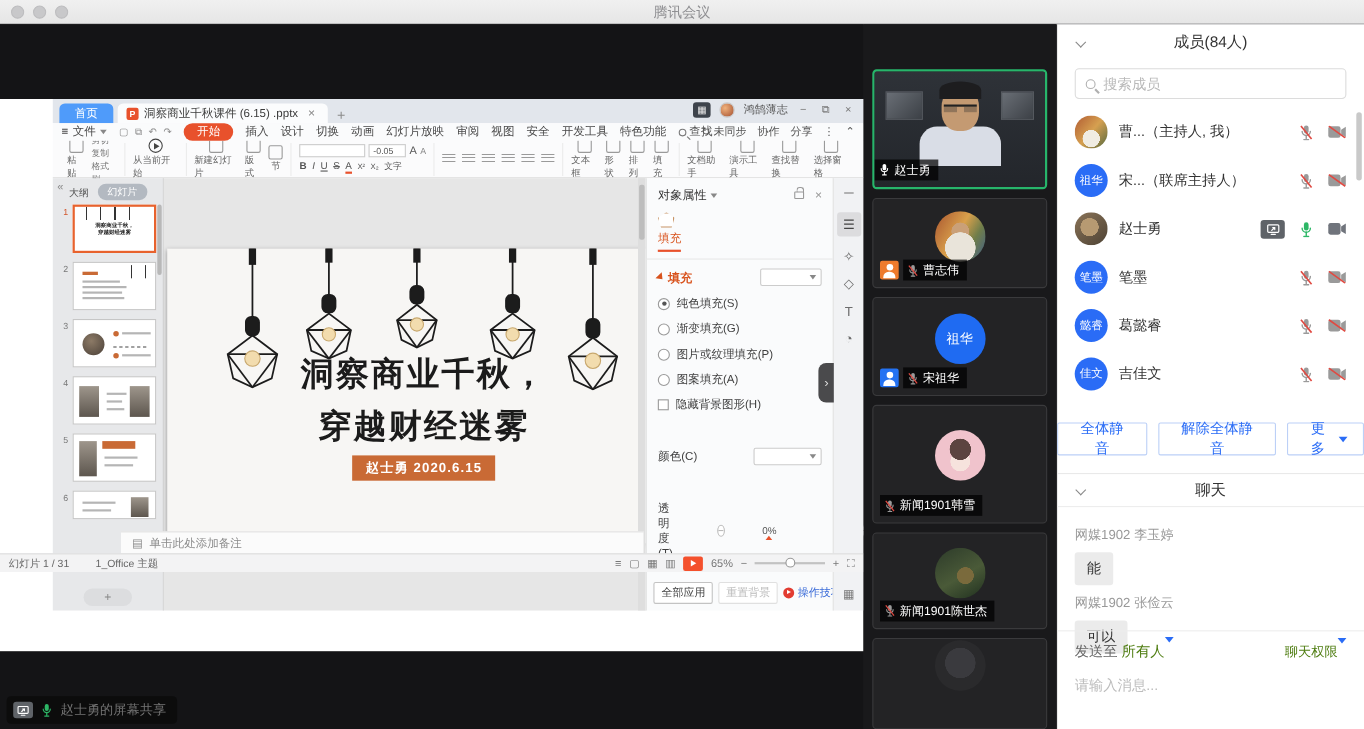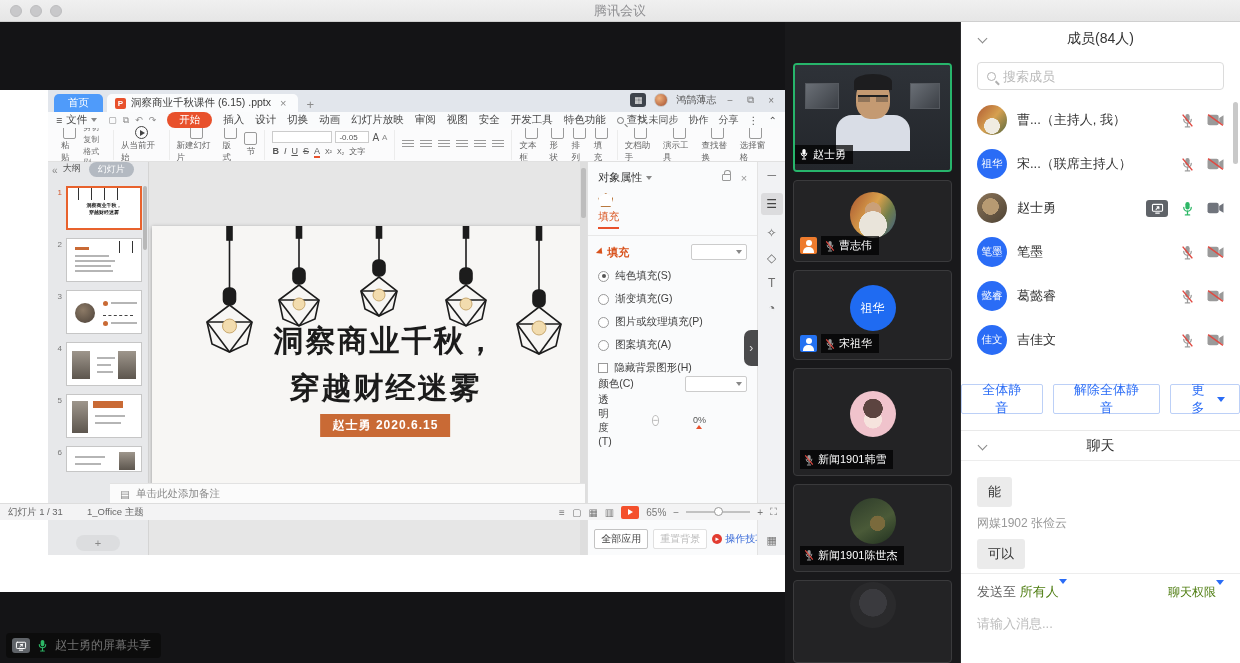--- a/index.html
+++ b/index.html
@@ -58,21 +58,21 @@
   .fontbox { width:60px; height:12px; border:1px solid #ccc; background:#fff; }
   .sizebox { width:34px; height:12px; border:1px solid #ccc; background:#fff; font-size:8px; color:#555; display:flex; align-items:center; padding-left:3px; }
   .fmt { display:flex; gap:5px; font-size:9px; color:#555; align-items:baseline; }
   .parai { width:12px; height:9px; background:repeating-linear-gradient(#9a9a9a 0 1px, transparent 1px 3px); }
 
   
   .wps-body { display:flex; height:393px; }
 
   
   .spanel { width:110px; background:#e7e8ea; border-right:1px solid #d4d4d4; position:relative; font-size:9px; }
-  .sp-tabs { height:20px; display:flex; align-items:flex-start; gap:8px; justify-content:center; color:#555; }
+  .sp-tabs { height:20px; display:flex; align-items:flex-end; gap:8px; justify-content:center; color:#555; }
   .sp-collapse { position:absolute; left:4px; top:3px; color:#888; font-size:10px; }
   .sp-pill { background:#b3b9c1; color:#fff; padding:1px 9px; border-radius:8px; }
   .thumbrow { display:flex; gap:4px; padding:4px 6px 4px 2px; }
   .tnum { width:12px; text-align:right; color:#777; font-size:8px; padding-top:2px; }
   .thumb { width:76px; height:44px; background:#fff; border:1px solid #c6c6c6; position:relative; overflow:hidden; }
   .thumb.sel { border:2px solid #e8622d; }
   .t-title { font-size:5px; font-weight:bold; color:#222; text-align:center; line-height:1.3; margin-top:14px; }
   .t-chip { width:22px; height:5px; background:#c96a35; margin:2px auto 0; }
   .t-lamps { position:absolute; top:0; left:10px; right:10px; height:12px;
     background:repeating-linear-gradient(90deg, #333 0 1px, transparent 1px 13px); }
@@ -106,21 +106,21 @@
   .p-tabicon { width:15px; height:14px; margin-top:8px; background:#fff; border:1px solid #b9793f; clip-path:polygon(50% 0, 100% 35%, 82% 100%, 18% 100%, 0 35%); }
   .p-tablabel { display:inline-block; color:#d8521c; font-size:10.5px; margin-top:3px; padding-bottom:3px; border-bottom:2px solid #e8512c; }
   .p-div { height:1px; background:#e8e8e8; margin:6px -10px 8px; }
   .p-section { display:flex; align-items:center; gap:4px; color:#d8521c; font-weight:bold; font-size:11px; }
   .tri-o { width:0; height:0; border-top:4px solid transparent; border-bottom:4px solid transparent; border-left:5px solid #d8521c; transform:rotate(45deg); }
   .p-drop { margin-left:auto; width:56px; height:16px; background:#fff; border:1px solid #ccc; border-radius:2px; display:flex; align-items:center; justify-content:flex-end; padding-right:4px; }
   .p-opt { display:flex; align-items:center; gap:6px; margin-top:9px; }
   .radio { width:11px; height:11px; border:1px solid #9a9a9a; border-radius:50%; position:relative; background:#fff; }
   .radio.on::after { content:""; position:absolute; left:2.5px; top:2.5px; width:4px; height:4px; border-radius:50%; background:#555; }
   .checkbox { width:10px; height:10px; border:1px solid #9a9a9a; background:#fff; }
-  .p-row { display:flex; align-items:center; margin-top:1px;gap:32px; }
+  .p-row { display:flex; align-items:center; margin-top:32px;gap:32px; }
   .slider { position:relative; width:62px; height:2px; background:#c9c9c9; border-radius:1px; margin:0 4px; }
   .slider .knob { position:absolute; top:-4px; width:9px; height:9px; background:#fff; border:1px solid #aaa; border-radius:50%; }
   .pm { width:11px; height:11px; border:1px solid #bbb; border-radius:50%; color:#999; font-size:9px; line-height:9px; text-align:center; background:#fff; }
   .alpha-val { font-size:9px; color:#555; position:relative; margin:0 2px; }
   .alpha-val::after { content:""; position:absolute; left:3px; top:10px; border-left:3px solid transparent; border-right:3px solid transparent; border-bottom:4px solid #e8512c; }
   .p-bottom { position:absolute; left:6px; bottom:6px; display:flex; align-items:center; gap:5px; white-space:nowrap; }
   .btn-sm { border:1px solid #c3c3c3; background:#fff; padding:2px 6px; font-size:10px; color:#444; border-radius:2px; }
   .btn-sm.dis { color:#bbb; border-color:#e0e0e0; }
   .tips { color:#3a6bd8; font-size:10px; display:flex; align-items:center; gap:3px; }
   .tipdot { width:10px; height:10px; border-radius:50%; background:#e23c31; color:#fff; font-size:7px; line-height:10px; text-align:center; }
@@ -872,20 +872,21 @@
         </button>
     </div>
 
     <div class="sect-div"></div>
     <div class="chathead">
       <span class="chev"></span>
       <span>聊天</span>
     </div>
 
     <div class="chatbody">
+      <div class="sender">网媒1902 李玉婷</div>
       <div><span class="bubble">能</span></div>
       <div class="sender">网媒1902 张俭云</div>
       <div><span class="bubble">可以</span></div>
     </div>
 
     <div class="chatfoot">
       <div class="sendrow">
         <span class="gray">发送至</span>&nbsp;
         <span class="blue"><span>所有人</span> <span class="caret-b"></span></span>
         <span class="blue right"><span>聊天权限</span> <span class="caret-b"></span></span>

